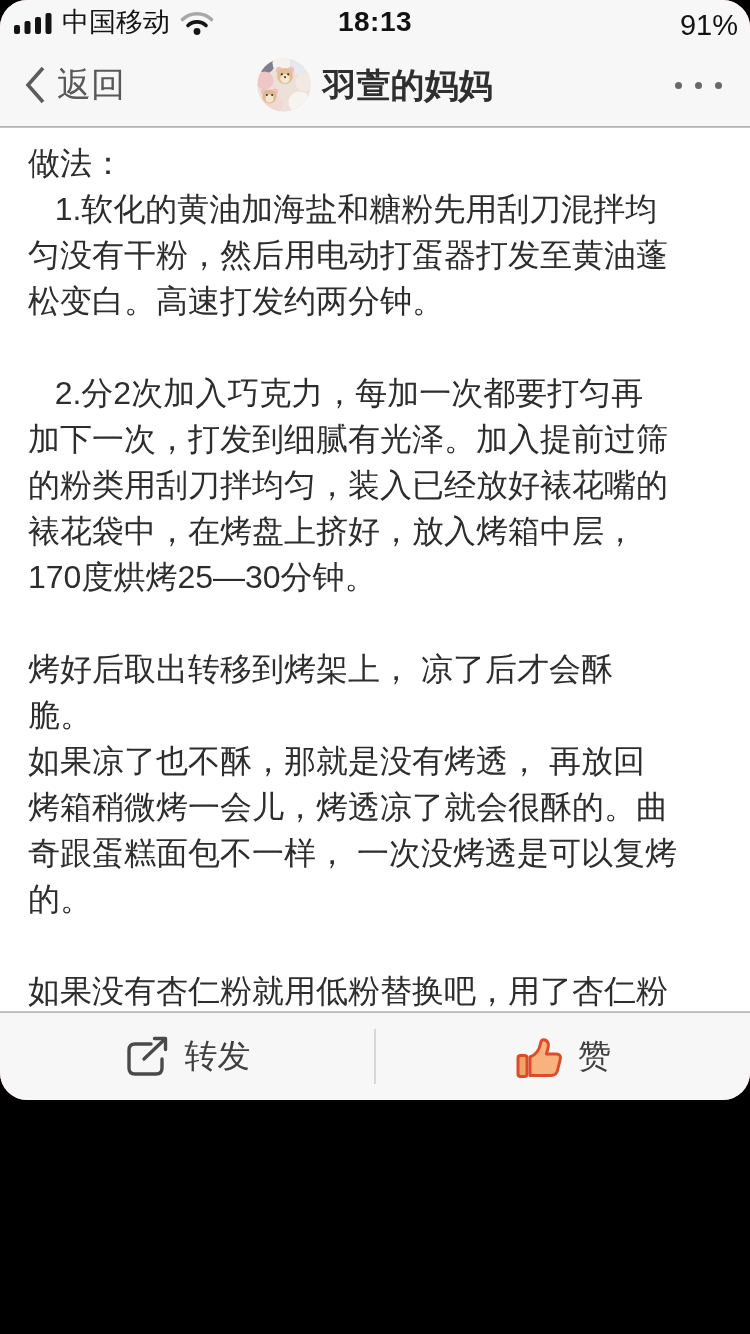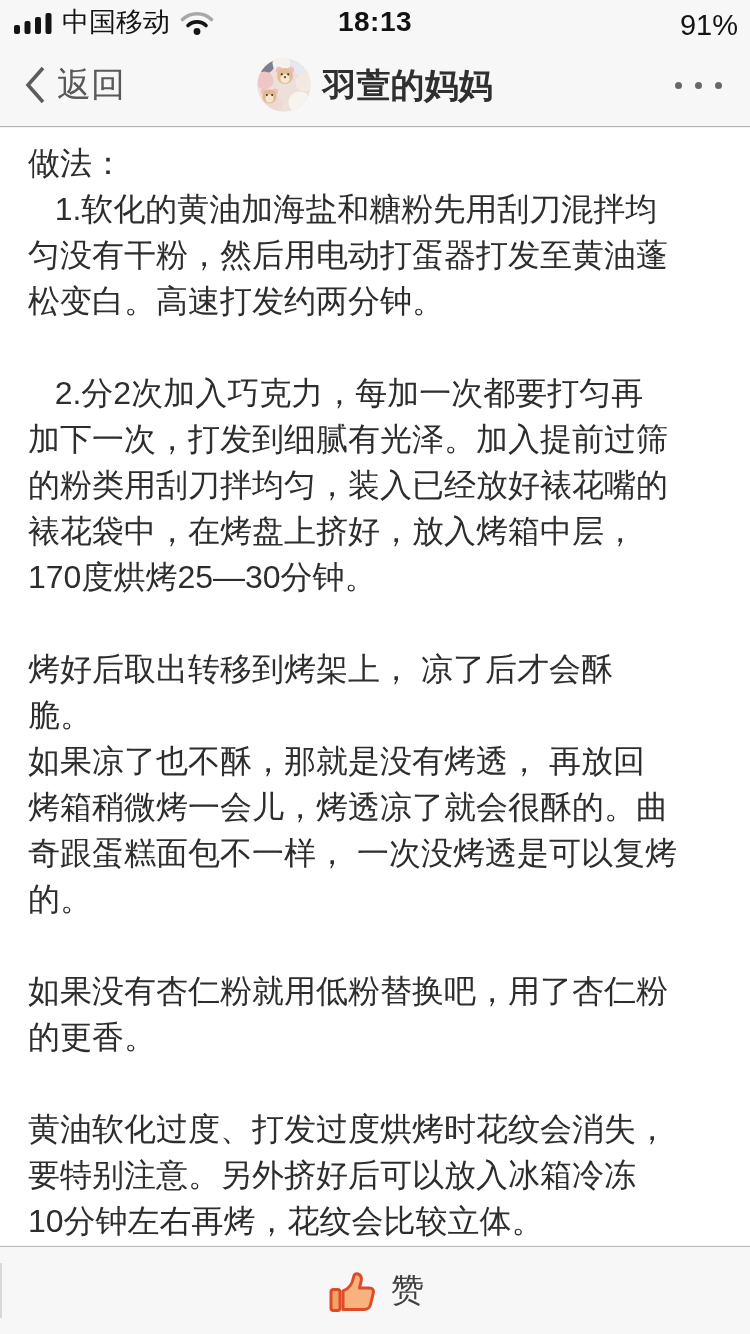--- a/index.html
+++ b/index.html
@@ -1,24 +1,25 @@
 <!DOCTYPE html>
 <html><head>
 <meta charset="utf-8">
 <style>
   * { margin: 0; padding: 0; box-sizing: border-box; }
   html, body { background: #000; }
   body { font-family: "Liberation Sans", "DejaVu Sans", sans-serif; }
   .phone {
     position: relative;
-    width: 750px; height: 1334px;
+    width: 750px; height: 1100px;
     margin: 0 auto;
-    background: #fef9c3;
+    background: #f9a8d4;
     overflow: hidden;
     color: #2d2d2d;
+    border-radius: 27px;
   }
   
   .status-bar {
     position: absolute; top: 0; left: 0; right: 0; height: 44px;
     background: #f7f7f7;
     display: flex; align-items: center;
     padding: 0 12px 0 14px;
     font-size: 28px; color: #151515;
   }
   .sb-left { display: flex; align-items: center; gap: 9px; }
@@ -186,20 +187,28 @@
 
 如果没有杏仁粉就用低粉替换吧，用了杏仁粉
 的更香。
 
 黄油软化过度、打发过度烘烤时花纹会消失，
 要特别注意。另外挤好后可以放入冰箱冷冻
 10分钟左右再烤，花纹会比较立体。</div>
   </div>
 
   <div class="toolbar">
+    <div class="tb-btn">
+      <svg class="icon" width="46" height="44" viewBox="0 0 46 44">
+        <path d="M27 9 H11 Q5 9 5 15 V33 Q5 39 11 39 H32 Q38 39 38 33 V24" fill="none" stroke="#4a4a4a" stroke-width="3.4" stroke-linecap="round"></path>
+        <path d="M20 24 L41 4" fill="none" stroke="#4a4a4a" stroke-width="3.4" stroke-linecap="round"></path>
+        <path d="M30.5 3.5 H41.5 V14.5" fill="none" stroke="#4a4a4a" stroke-width="3.4" stroke-linecap="round" stroke-linejoin="round"></path>
+      </svg>
+      <span class="tb-label">转发</span>
+    </div>
     <div class="tb-divider"></div>
     <div class="tb-divider"></div>
     <div class="tb-btn">
       <svg class="icon" width="48" height="44" viewBox="0 0 48 44">
         <rect x="3" y="20.5" width="9" height="21" rx="2.5" fill="#f3a268" stroke="#de4b28" stroke-width="3"></rect>
         <path d="M15 40.5 V22 C20.5 20 24.5 14.5 25.5 8.5 Q26.2 3.8 30 5 Q34.2 6.5 33.2 12 L31.5 19 H41 Q46.5 19 45.2 24.5 L42.5 35.5 Q41.3 40.5 36 40.5 Z" fill="#f7b27d" stroke="#de4b28" stroke-width="3" stroke-linejoin="round"></path>
       </svg>
       <span class="tb-label">赞</span>
     </div>
   </div>

